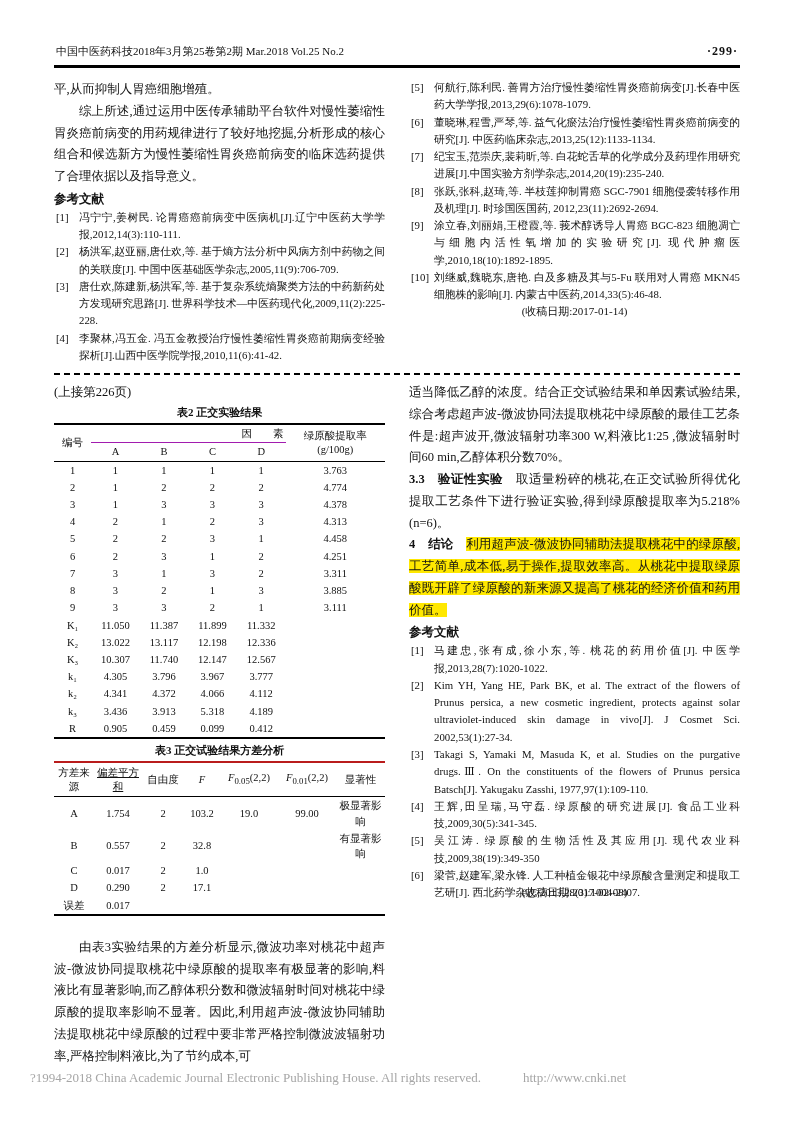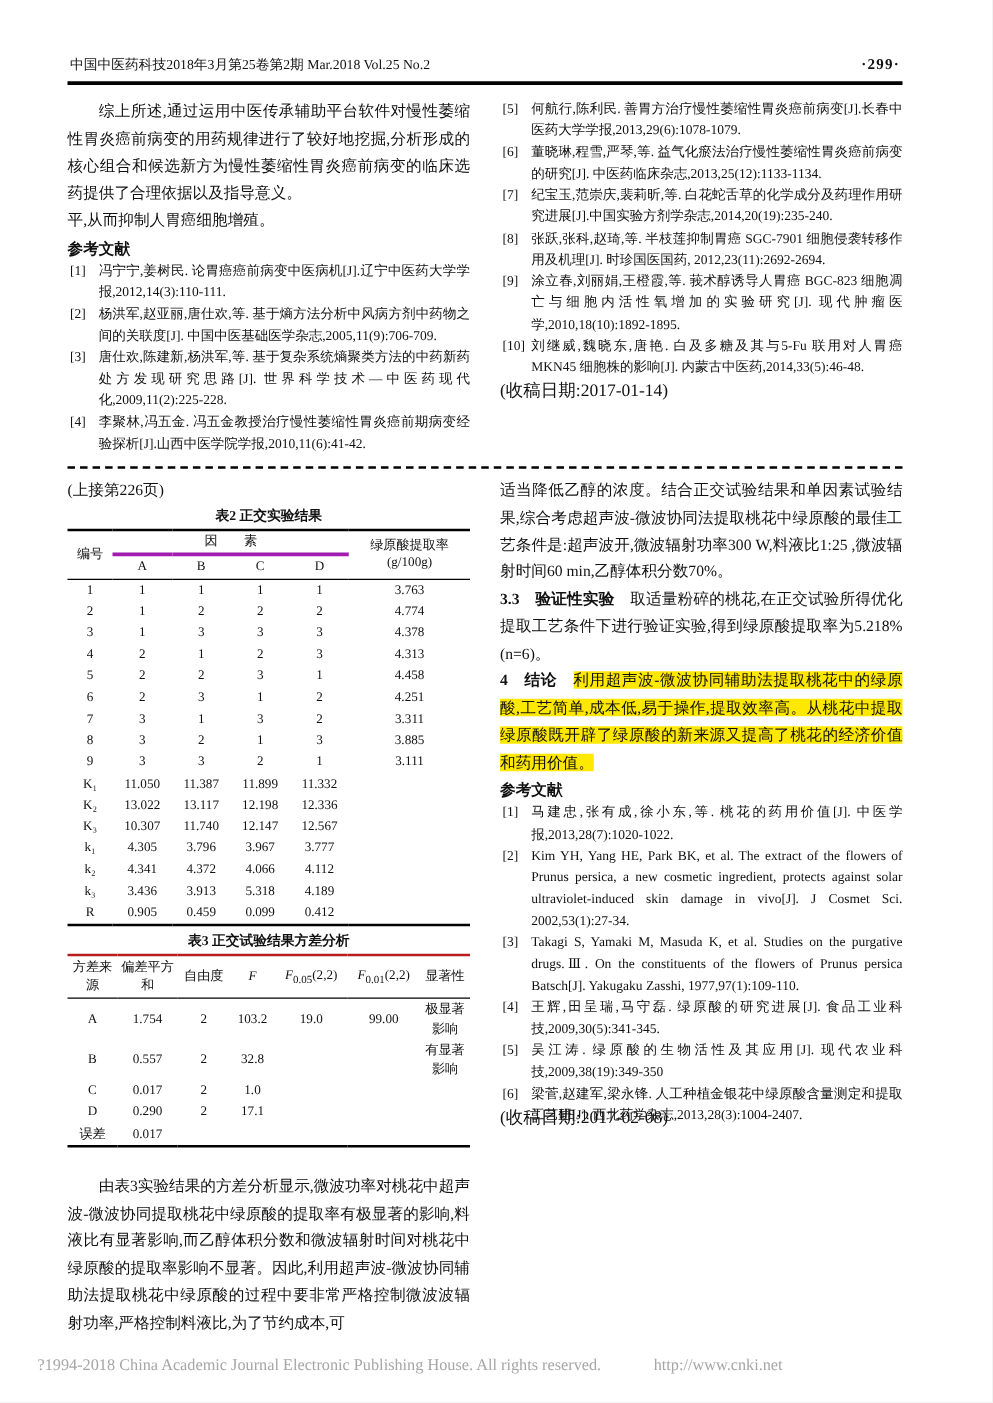--- a/index.html
+++ b/index.html
@@ -1,76 +1,76 @@
 <!DOCTYPE html>
 <html lang="zh" style="--highlight: #ffe800; --footer_text: #a6a6a6;"><head>
 <meta charset="utf-8">
 <style>
   html,body{margin:0;padding:0;background:#e9e9e9;}
   .page{
     position:relative;width:794px;height:1122px;margin:0 auto;background:#fff;
-    box-sizing:border-box;padding:44px 72px 0 54px;overflow:hidden;
+    box-sizing:border-box;padding:44px 54px 0 54px;overflow:hidden;
     font-family:"Liberation Serif","DejaVu Serif",serif;color:#111;
   }
   
   .hdr{display:flex;justify-content:space-between;align-items:baseline;
        font-size:11px;padding:0 2px 6px 2px;border-bottom:3px solid #000;}
   .hdr .pageno{font-weight:bold;font-size:12px;letter-spacing:1px;}
   
   .columns{display:flex;gap:24px;}
   .columns.top{margin-top:11px;}
   .col{flex:1;min-width:0;}
   .body-text{font-size:12.5px;line-height:1.74;text-align:justify;margin:0;}
   .indent{text-indent:2em;}
   .refs-heading{font-weight:bold;font-size:12.5px;line-height:1.6;margin-top:1px;}
   .refs{font-size:10.8px;line-height:1.6;}
   .ref{position:relative;padding-left:25px;text-align:justify;}
   .ref-marker{position:absolute;left:2px;top:0;}
-  .received{text-align:left;font-size:14px;line-height:1.6;}
+  .received{text-align:center;font-size:11px;line-height:1.6;}
   .received.inline{margin-top:-17px;}
   
   .divider{border-top:2px dashed #000;margin:9px 0 7px;height:0;}
   
   .continued{font-size:12.5px;margin:2px 0 4px;}
   .tbl-caption{text-align:center;font-weight:bold;font-size:11px;margin:4px 0 3px;}
   table{width:100%;border-collapse:collapse;text-align:center;font-size:10.5px;}
   th,td{font-weight:normal;padding:1px 2px;line-height:1.45;}
   .tbl2{border-top:2px solid #000;border-bottom:2px solid #000;}
   .tbl2 thead tr.sub th{border-bottom:1.5px solid #000;}
-  .tbl2 th.grp{border-bottom:3px solid #a21caf;}
+  .tbl2 th.grp{border-bottom:1px solid #a21caf;text-align:right;}
   .tbl2 th.side{border-bottom:1.5px solid #000;vertical-align:middle;}
   .rate-hd div{line-height:1.35;}
   .t3{border-top:2px solid #b91c1c;border-bottom:2px solid #000;margin-bottom:7px;}
   .t3 thead th{border-bottom:1.5px solid #000;line-height:1.3;padding:3px 1px;vertical-align:middle;}
-  .t3 th.w-source{width:38px;} .t3 th.w-ss{width:46px;} .t3 th.w-df{width:40px;}
+  .t3 th.w-source{width:38px;} .t3 th.w-ss{width:46px;text-decoration:underline;} .t3 th.w-df{width:40px;}
   .t3 th.w-f{width:34px;} .t3 th.w-f2{width:56px;}
   .fit{font-style:italic;}
   .analysis{margin-top:21px;}
   
   .sec-b{font-weight:bold;}
   .hl{background:var(--highlight,#ffe800);}
   
-  .footer{position:absolute;left:30px;right:30px;bottom:22px;display:flex;gap:42px;
+  .footer{position:absolute;left:30px;right:30px;bottom:36px;display:flex;gap:42px;
           font-size:13px;color:var(--footer_text,#a6a6a6);
           font-family:"Liberation Serif","DejaVu Serif",serif;}
 </style>
 </head>
 <body>
 
 <div class="page">
 
   <div class="hdr">
     <span>中国中医药科技2018年3月第25卷第2期  Mar.2018  Vol.25  No.2</span>
     <span class="pageno">·299·</span>
   </div>
 
   <div class="columns top">
     <div class="col">
+      <p class="body-text">平,从而抑制人胃癌细胞增殖。</p>
       <p class="body-text indent">综上所述,通过运用中医传承辅助平台软件对慢性萎缩性胃炎癌前病变的用药规律进行了较好地挖掘,分析形成的核心组合和候选新方为慢性萎缩性胃炎癌前病变的临床选药提供了合理依据以及指导意义。</p>
-      <p class="body-text">平,从而抑制人胃癌细胞增殖。</p>
       <div class="refs-heading">参考文献</div>
       <div class="refs">
 
           <div class="ref">
             <span class="ref-marker">[1]</span>
             <span>冯宁宁,姜树民. 论胃癌癌前病变中医病机[J].辽宁中医药大学学报,2012,14(3):110-111.</span>
           </div>
 
           <div class="ref">
             <span class="ref-marker">[2]</span>

